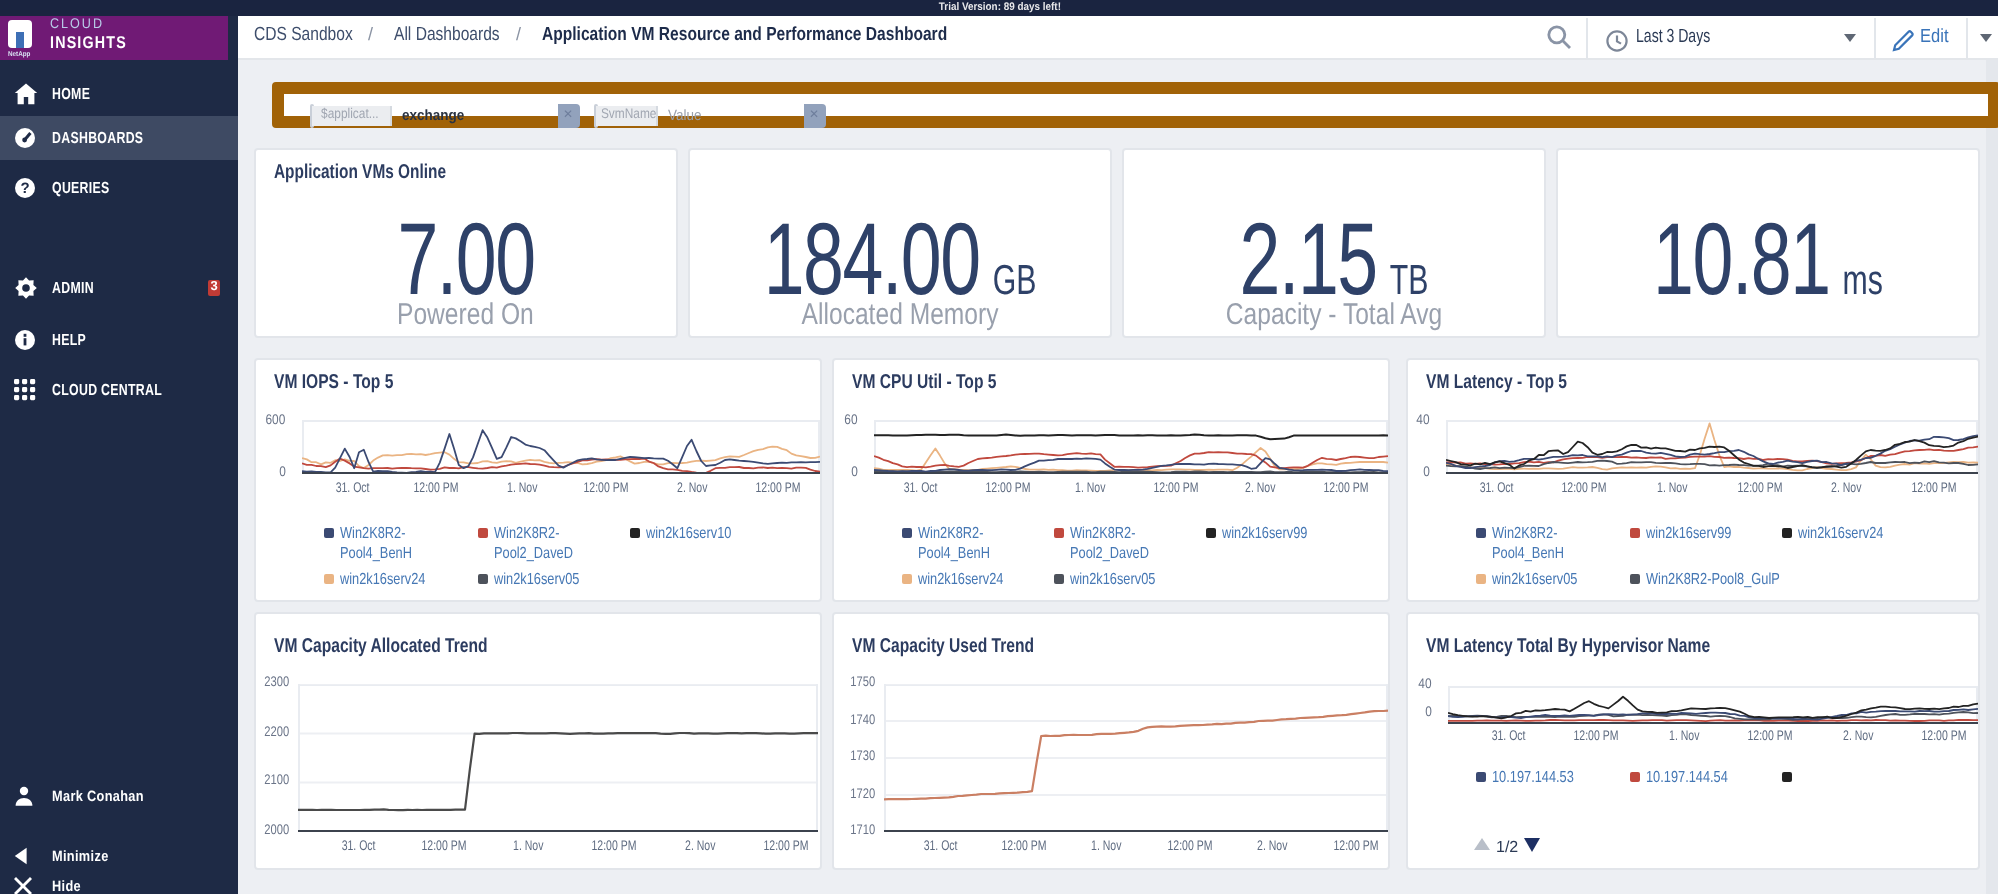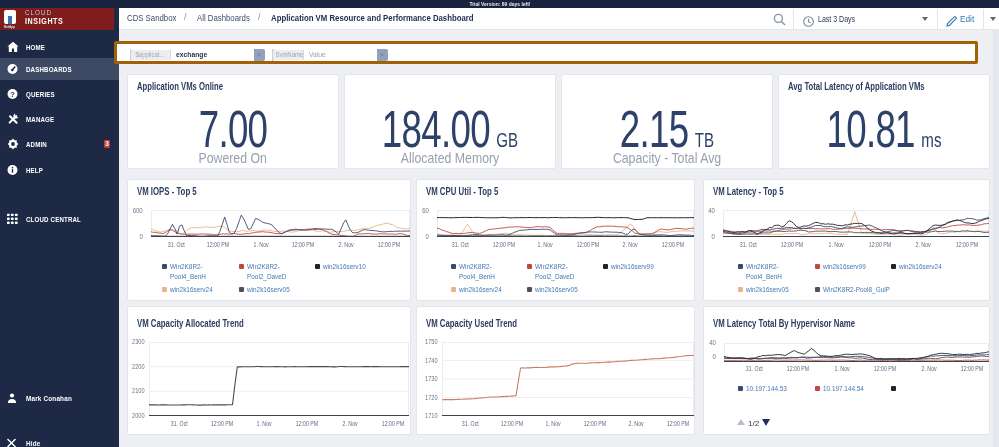--- a/index.html
+++ b/index.html
@@ -18,21 +18,21 @@
 .mi .txt{position:absolute;left:26px;top:50%;font-size:8px;font-weight:bold;color:#fff;letter-spacing:.2px;white-space:nowrap;transform:translateY(-50%) scaleX(.77);transform-origin:0 50%}
 .mi svg{position:absolute;left:7px;top:50%;transform:translateY(-50%)}
 </style></head>
 <body>
 
 <div class="abs" style="left:0;top:0;width:999px;height:8px;background:#1a2440">
  <div class="abs" style="left:0;top:1px;width:999px;text-align:center;font-size:5.5px;color:#e8e8ea;font-weight:bold"><span class="nc" style="--sx:.9">Trial Version: 89 days left!</span></div>
 </div>
 
 <div class="abs" style="left:0;top:8px;width:119px;height:439px;background:#1e2a45">
- <div class="abs" style="left:0;top:0;width:114px;height:22px;background:#7f1d1d">
+ <div class="abs" style="left:0;top:0;width:114px;height:22px;background:#701a75">
   <div class="abs" style="left:4px;top:1.5px;width:12px;height:14px;background:#fff;border-radius:2px"></div>
   <div class="abs" style="left:8.2px;top:7.5px;width:3.6px;height:8px;background:#3d6fb5"></div>
   <div class="abs nl" style="left:4px;top:16.5px;font-size:3.5px;font-weight:bold;color:#d8e2f2;--sx:.9">NetApp</div>
   <div class="abs nl" style="left:25px;top:1px;font-size:7px;letter-spacing:1.1px;color:#b9cce9;--sx:.9">CLOUD</div>
   <div class="abs nl" style="left:25px;top:7.5px;font-size:8.5px;font-weight:bold;letter-spacing:.7px;color:#fff;--sx:.84">INSIGHTS</div>
  </div>
  <div class="mi" style="top:28px;">
       <svg width="12" height="11" viewBox="0 0 12 11">
         <path d="M6 0.2 0.4 5h1.4v5.6h3.1V7h2.2v3.6h3.1V5h1.4z" fill="#fff"></path>
       </svg>
@@ -46,67 +46,63 @@
       </svg>
       <span class="txt">DASHBOARDS</span>
     </div>
 <div class="mi" style="top:75px;">
       <svg width="11" height="11" viewBox="0 0 11 11">
         <circle cx="5.5" cy="5.5" r="5" fill="#fff"></circle>
         <text x="5.5" y="8.2" font-size="7.5" font-weight="bold" fill="#1e2a45" text-anchor="middle" font-family="Liberation Sans">?</text>
       </svg>
       <span class="txt">QUERIES</span>
     </div>
-<div class="mi" style="top:100px;">
-      <svg width="12" height="12" viewBox="0 0 12 12">
-        <g stroke="#fff" stroke-width="2" stroke-linecap="round">
-          <line x1="3" y1="3.2" x2="9.6" y2="9.8"></line>
-          <line x1="9.2" y1="3" x2="2.6" y2="9.6"></line>
-        </g>
-        <path d="M8.2 0.6a2.6 2.6 0 1 0 3.2 3.2L9.6 4.2 8 2.6z" fill="#fff"></path>
-      </svg>
-      <span class="txt">MANAGE</span>
-    </div>
 <div class="mi" style="top:125px;">
       <svg width="12" height="12" viewBox="0 0 12 12">
         <path d="M6.00,0.60 L7.53,2.30 L9.82,2.18 L9.70,4.47 L11.40,6.00 L9.70,7.53 L9.82,9.82 L7.53,9.70 L6.00,11.40 L4.47,9.70 L2.18,9.82 L2.30,7.53 L0.60,6.00 L2.30,4.47 L2.18,2.18 L4.47,2.30Z" fill="#fff"></path>
         <circle cx="6" cy="6" r="1.9" fill="#1e2a45"></circle>
       </svg>
       <span class="txt">ADMIN</span>
       <span style="position:absolute;right:9px;top:6.5px;width:6px;height:8px;background:#c13b35;border-radius:1px;color:#fff;font-size:6.5px;font-weight:bold;text-align:center;line-height:8px">3</span>
     </div>
 <div class="mi" style="top:151px;">
       <svg width="11" height="11" viewBox="0 0 11 11">
         <circle cx="5.5" cy="5.5" r="5" fill="#fff"></circle>
         <rect x="4.8" y="4.6" width="1.4" height="3.6" fill="#1e2a45"></rect>
         <rect x="4.8" y="2.4" width="1.4" height="1.5" fill="#1e2a45"></rect>
       </svg>
       <span class="txt">HELP</span>
     </div>
-<div class="mi" style="top:176px;margin-top:24px;">
+<div class="mi" style="top:176px;">
       <svg width="11" height="11" viewBox="0 0 11 11">
         <rect x="0" y="0" width="2.6" height="2.6" rx="0.7" fill="#fff"></rect>
         <rect x="4" y="0" width="2.6" height="2.6" rx="0.7" fill="#fff"></rect>
         <rect x="8" y="0" width="2.6" height="2.6" rx="0.7" fill="#fff"></rect>
         <rect x="0" y="4" width="2.6" height="2.6" rx="0.7" fill="#fff"></rect>
         <rect x="4" y="4" width="2.6" height="2.6" rx="0.7" fill="#fff"></rect>
         <rect x="8" y="4" width="2.6" height="2.6" rx="0.7" fill="#fff"></rect>
         <rect x="0" y="8" width="2.6" height="2.6" rx="0.7" fill="#fff"></rect>
         <rect x="4" y="8" width="2.6" height="2.6" rx="0.7" fill="#fff"></rect>
         <rect x="8" y="8" width="2.6" height="2.6" rx="0.7" fill="#fff"></rect>
       </svg>
       <span class="txt">CLOUD CENTRAL</span>
     </div>
 
  <div class="mi" style="top:379px">
       <svg width="10" height="11" viewBox="0 0 10 11">
         <circle cx="5" cy="3" r="2.1" fill="#fff"></circle>
         <path d="M0.8 10.4c0-2.4 1.9-3.9 4.2-3.9s4.2 1.5 4.2 3.9z" fill="#fff"></path>
       </svg>
       <span class="txt" style="font-size:7.5px;transform:translateY(-50%) scaleX(.85)">Mark Conahan</span>
+    </div>
+ <div class="mi" style="top:409px">
+      <svg width="7" height="9" viewBox="0 0 7 9">
+        <path d="M6.3 0.4v8.2L0.4 4.5z" fill="#fff"></path>
+      </svg>
+      <span class="txt" style="font-size:7.5px;transform:translateY(-50%) scaleX(.85)">Minimize</span>
     </div>
  <div class="mi" style="top:424px">
       <svg width="9" height="9" viewBox="0 0 9 9">
         <path d="M1 0 4.5 3.5 8 0 9 1 5.5 4.5 9 8 8 9 4.5 5.5 1 9 0 8 3.5 4.5 0 1z" fill="#fff"></path>
       </svg>
       <span class="txt" style="font-size:7.5px;transform:translateY(-50%) scaleX(.85)">Hide</span>
     </div>
 </div>
 
 <div class="abs" style="left:119px;top:8px;width:880px;height:22px;background:#fff;border-bottom:1px solid #e3e6ea">
@@ -130,21 +126,21 @@
  <span class="abs" style="left:827px;top:5px"><svg width="11" height="11" viewBox="0 0 11 11">
         <path d="M1 10 1.6 7.6 8.3 0.9c0.3-0.3 0.8-0.3 1.1 0l0.7 0.7c0.3 0.3 0.3 0.8 0 1.1L3.4 9.4z" fill="none" stroke="#3a74b9" stroke-width="1.1"></path>
       </svg></span>
  <span class="abs nl" style="left:841px;top:4.5px;font-size:9.5px;color:#3a74b9;--sx:.87">Edit</span>
  <div class="sep" style="left:864px"></div>
  <span class="abs" style="left:871px;top:9px;font-size:0;line-height:0"><span style="display:inline-block;width:0;height:0;border-left:3.5px solid transparent;border-right:3.5px solid transparent;border-top:4px solid #5f6774"></span></span>
 </div>
 <div class="abs" style="left:119px;top:30px;width:880px;height:417px;background:#edeff3"></div>
 <div class="abs" style="left:993px;top:30px;width:6px;height:417px;background:#e4e7ec"></div>
 
-<div class="abs" style="left:114px;top:40.5px;width:863.5px;height:23.5px;background:#fff;border:3px solid #a16207;border-radius:2px">
+<div class="abs" style="left:136px;top:40.5px;width:863.5px;height:23.5px;background:#fff;border:6px solid #a16207;border-radius:2px">
 
  <div class="abs" style="left:12.5px;top:5.5px;height:12px;border:1px solid #c9cfd8;border-radius:2px;background:#fff">
   <span style="position:absolute;left:0;top:0;width:40px;height:10px;background:#ebedf0;border-right:1px solid #d5dae0;color:#a0a6b1;font-size:7px;line-height:10px;text-align:center"><span class="nc" style="--sx:.85">$applicat...</span></span>
   <span style="position:absolute;left:45px;top:0;width:78px;height:10px;color:#2a3342;font-size:7.5px;font-weight:bold;line-height:10px"><span class="nl" style="--sx:.9">exchange</span></span>
   <span style="position:absolute;left:123px;top:-1px;width:11px;height:12px;background:#92a2bc;border-radius:0 2px 2px 0;color:#6e7e9c;font-size:6px;text-align:center;line-height:12px">✕</span>
  </div>
 
  <div class="abs" style="left:154.5px;top:5.5px;height:12px;border:1px solid #c9cfd8;border-radius:2px;background:#4c1d95">
   <span style="position:absolute;left:0;top:0;width:31px;height:10px;background:#ebedf0;border-right:1px solid #d5dae0;color:#a0a6b1;font-size:7px;line-height:10px;text-align:center"><span class="nc" style="--sx:.85">SvmName</span></span>
   <span style="position:absolute;left:36px;top:0;width:68px;height:10px;color:#9aa1ad;font-size:7.5px;font-weight:normal;line-height:10px"><span class="nl" style="--sx:.9">Value</span></span>
@@ -167,21 +163,20 @@
  <div style="position:absolute;left:0;top:73.5px;width:100%;text-align:center;font-size:15px;color:#99a0ad"><span class="nc" style="--sx:.82">Allocated Memory</span></div>
 </div>
 <div class="card" style="left:561px;top:74px;width:212px;height:95px">
  <div style="position:absolute;left:0;top:28.8px;width:100%;line-height:1;display:flex;align-items:baseline;justify-content:center;transform:scaleX(.72);color:#2e4168">
    <span style="font-size:51px;letter-spacing:-1px">2.15</span>
       <span style="font-size:21px;margin-left:9px">TB</span>
  </div>
  <div style="position:absolute;left:0;top:73.5px;width:100%;text-align:center;font-size:15px;color:#99a0ad"><span class="nc" style="--sx:.82">Capacity - Total Avg</span></div>
 </div>
 <div class="card" style="left:778px;top:74px;width:212px;height:95px">
- <div class="ctitle"><span class="nl" style="--sx:.77">Avg Total Latency of Application VMs</span></div>
  <div style="position:absolute;left:0;top:28.8px;width:100%;line-height:1;display:flex;align-items:baseline;justify-content:center;transform:scaleX(.72);color:#2e4168">
    <span style="font-size:51px;letter-spacing:-1px">10.81</span>
       <span style="font-size:21px;margin-left:9px">ms</span>
  </div>
 </div>
 
 <div class="card" style="left:127px;top:179px;width:283.5px;height:122px">
  <div class="ctitle" style="top:5.5px"><span class="nl" style="--sx:.78">VM IOPS - Top 5</span></div>
  <div class="ylab" style="left:-7px;top:27px;width:22px"><span class="nr" style="--sx:.85">600</span></div>
  <div class="ylab" style="left:-7px;top:53px;width:22px"><span class="nr" style="--sx:.85">0</span></div>

